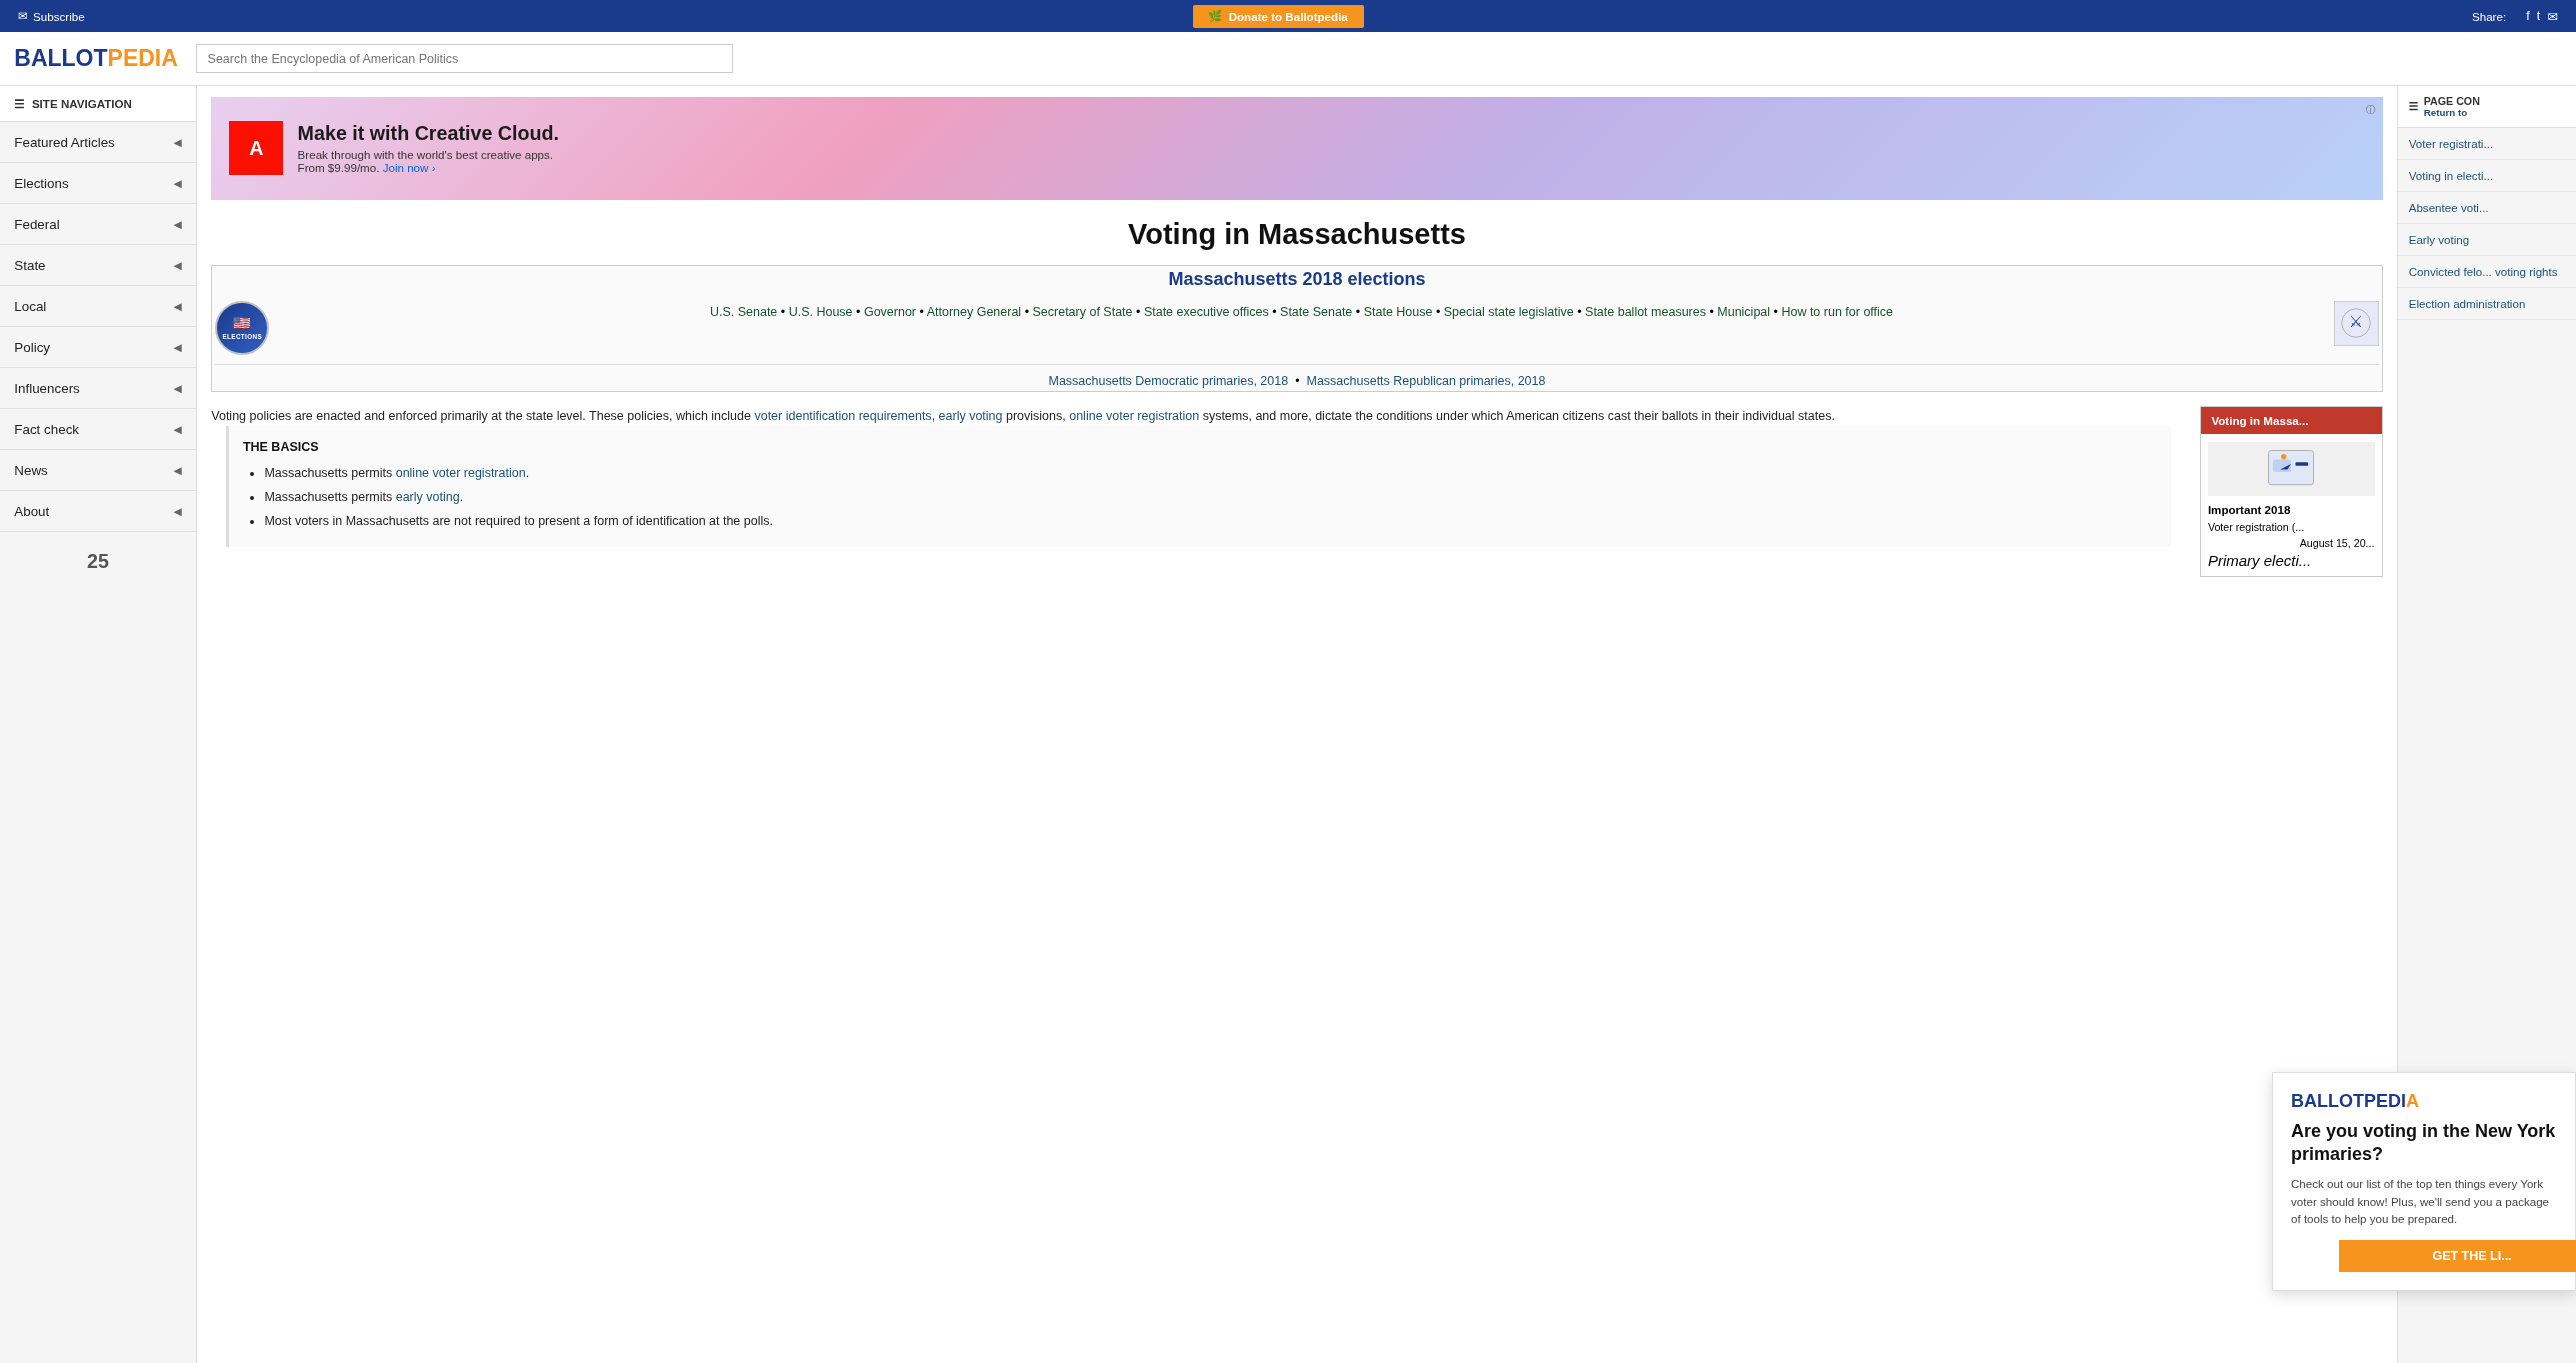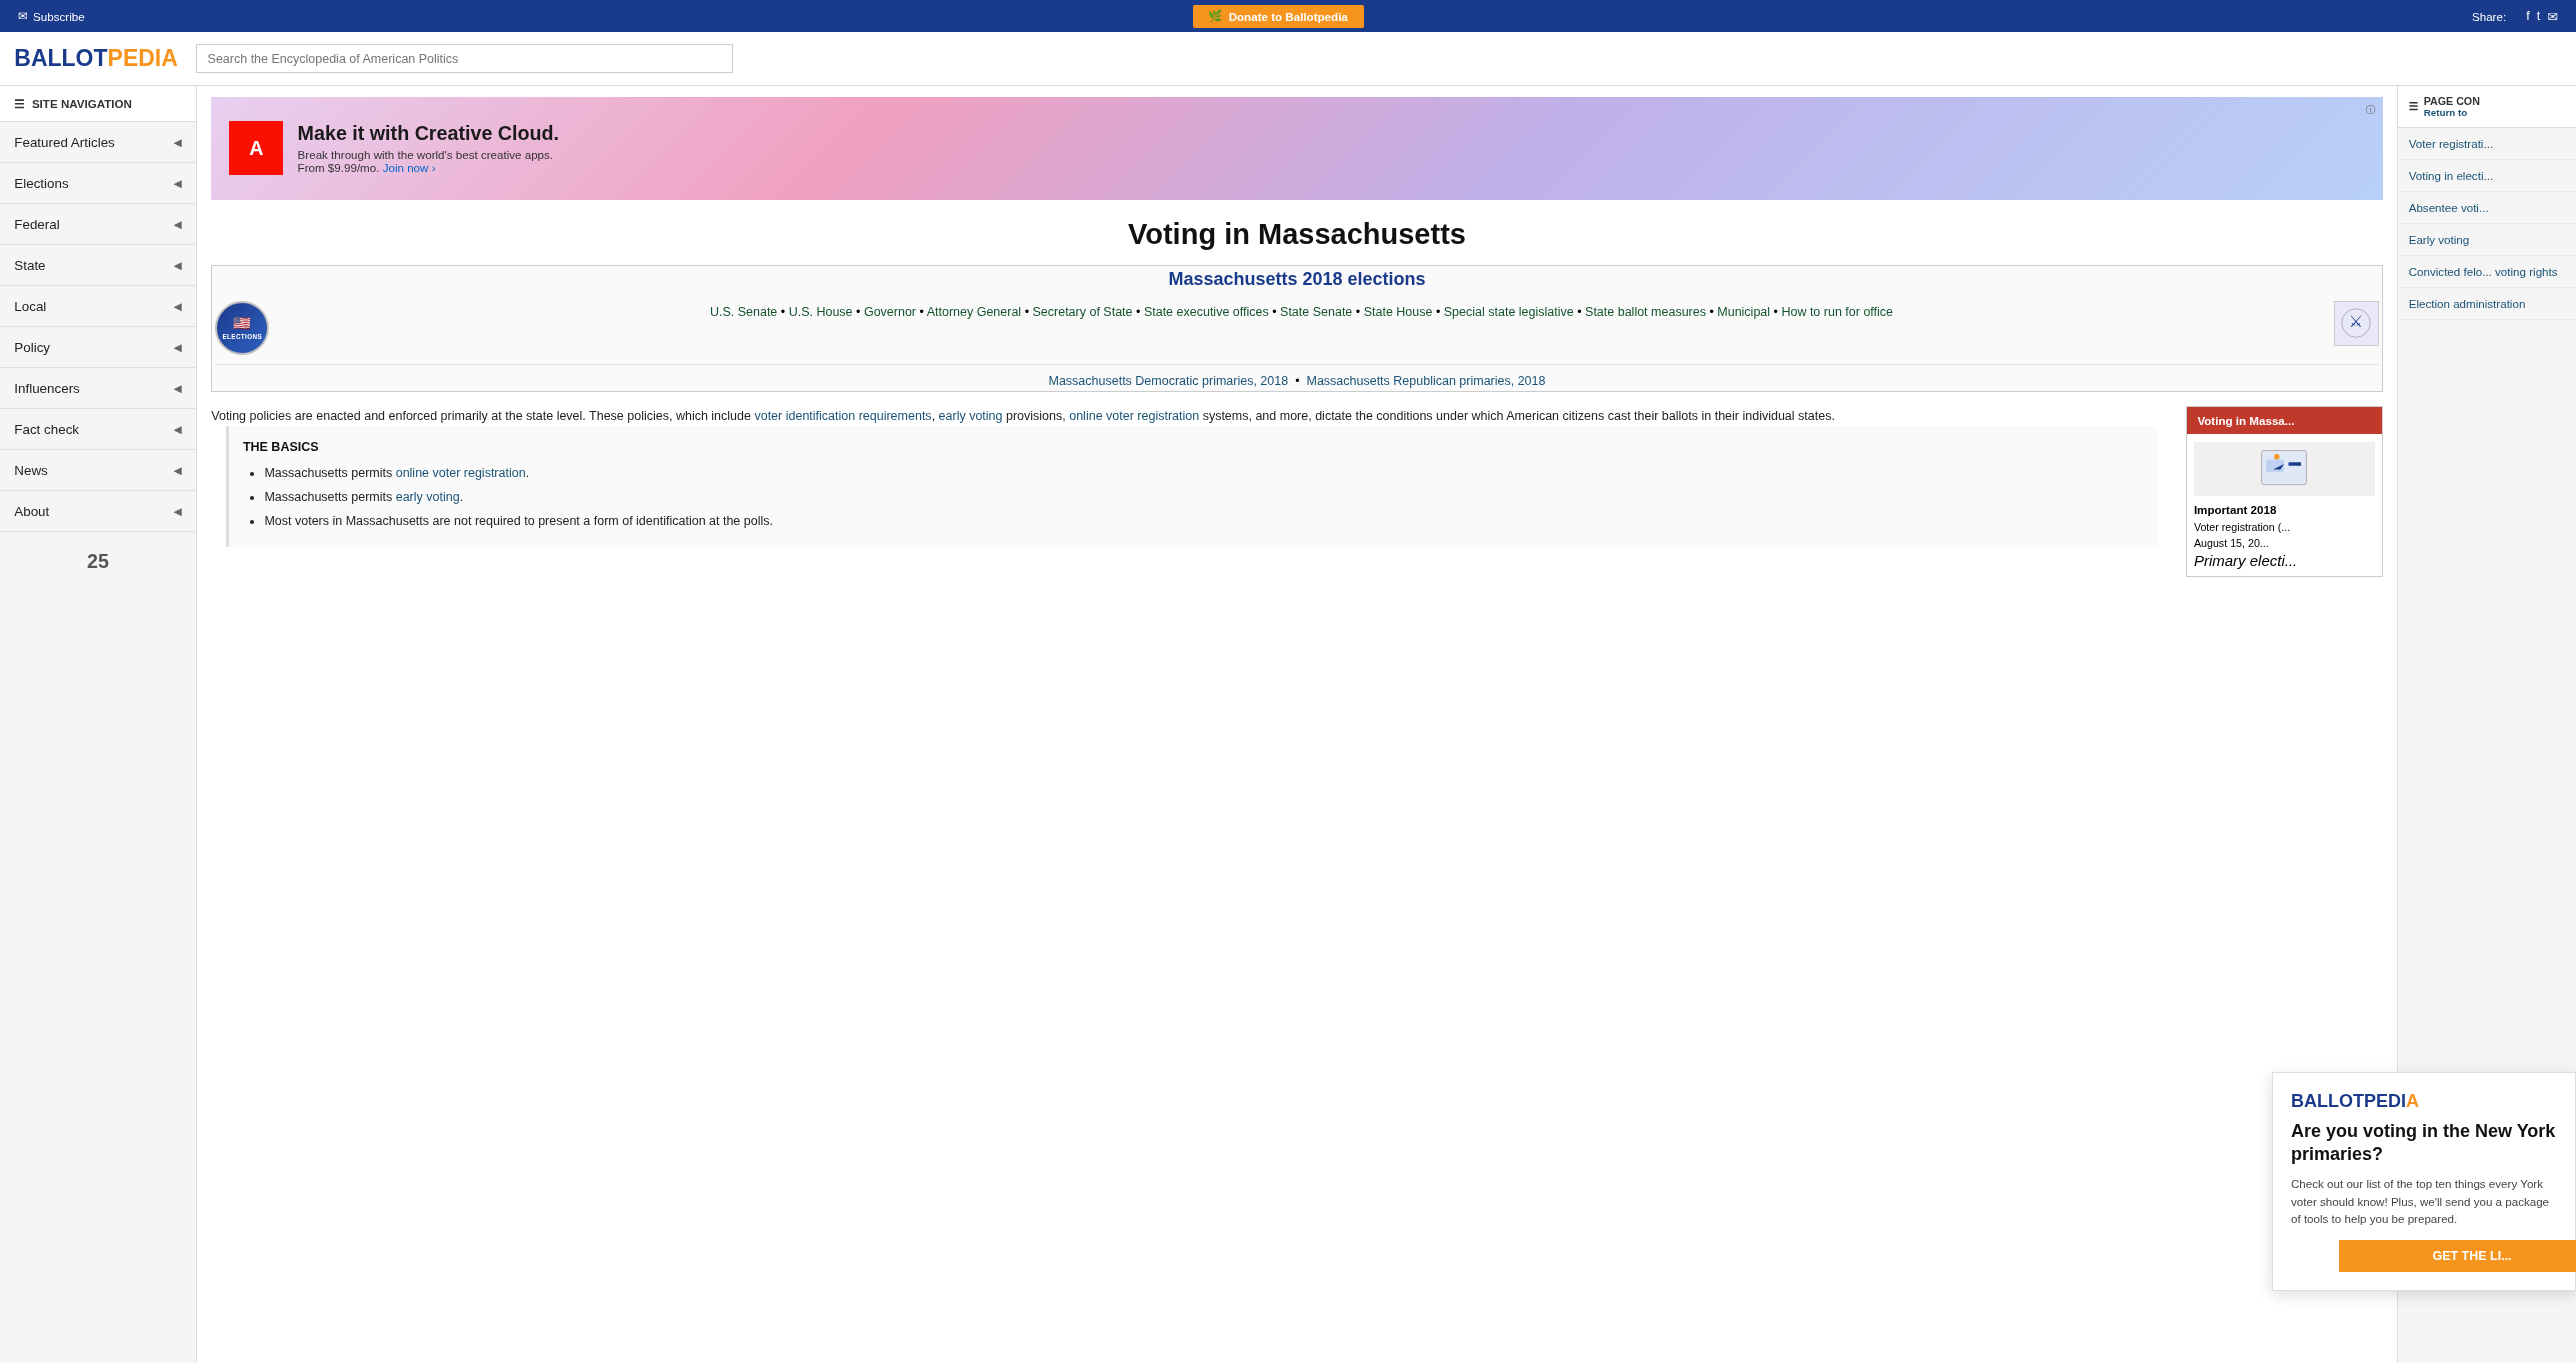--- a/index.html
+++ b/index.html
@@ -208,21 +208,21 @@
       margin: 0 14.3px 14.3px;
       display: flex;
       gap: 14.3px;
       align-items: flex-start;
     }
     .body-text-left { flex: 1; font-size: 12.5px; line-height: 1.6; color: #222; }
     .body-text-left a { color: #1a5276; text-decoration: none; }
 
     
     .side-card {
-      width: 197px;
+      width: 183px;
       border: 0.9px solid #ccc;
       flex-shrink: 0;
     }
     .side-card-header {
       background: #c0392b;
       color: #fff;
       padding: 7.2px 10.7px;
       font-size: 11.6px;
       font-weight: bold;
     }
@@ -473,21 +473,21 @@
             <svg width="54" height="45" viewBox="0 0 60 50">
               <rect x="5" y="5" width="50" height="38" fill="#e0e8f8" stroke="#aaa" stroke-width="1" rx="3"></rect>
               <rect x="10" y="15" width="20" height="14" fill="#c0d0f0" rx="2"></rect>
               <rect x="35" y="18" width="14" height="4" fill="#1a3a8c" rx="1"></rect>
               <circle cx="22" cy="12" r="3" fill="#f7941d"></circle>
               <path d="M 18 26 L 26 26 L 30 20 Z" fill="#1a3a8c"></path>
             </svg>
           </div>
           <div style="font-weight:bold; font-size:11.6px; margin-bottom:5.4px;">Important 2018</div>
           <div style="font-size:10.7px; margin-bottom:3.6px;">Voter registration (...</div>
-          <div style="font-size:10.7px; margin-bottom:3.6px;">August 15, 20...</div>
+          <div style="font-size:10.7px; margin-bottom:3.6px;text-align:right;">August 15, 20...</div>
           <div style="font-size:15px;font-style:italic;">Primary electi...</div>
         </div>
       </div>
     </div>
 
   </div>
 
   <div class="page-contents">
     <div class="page-contents-header">
       <span>☰</span>

